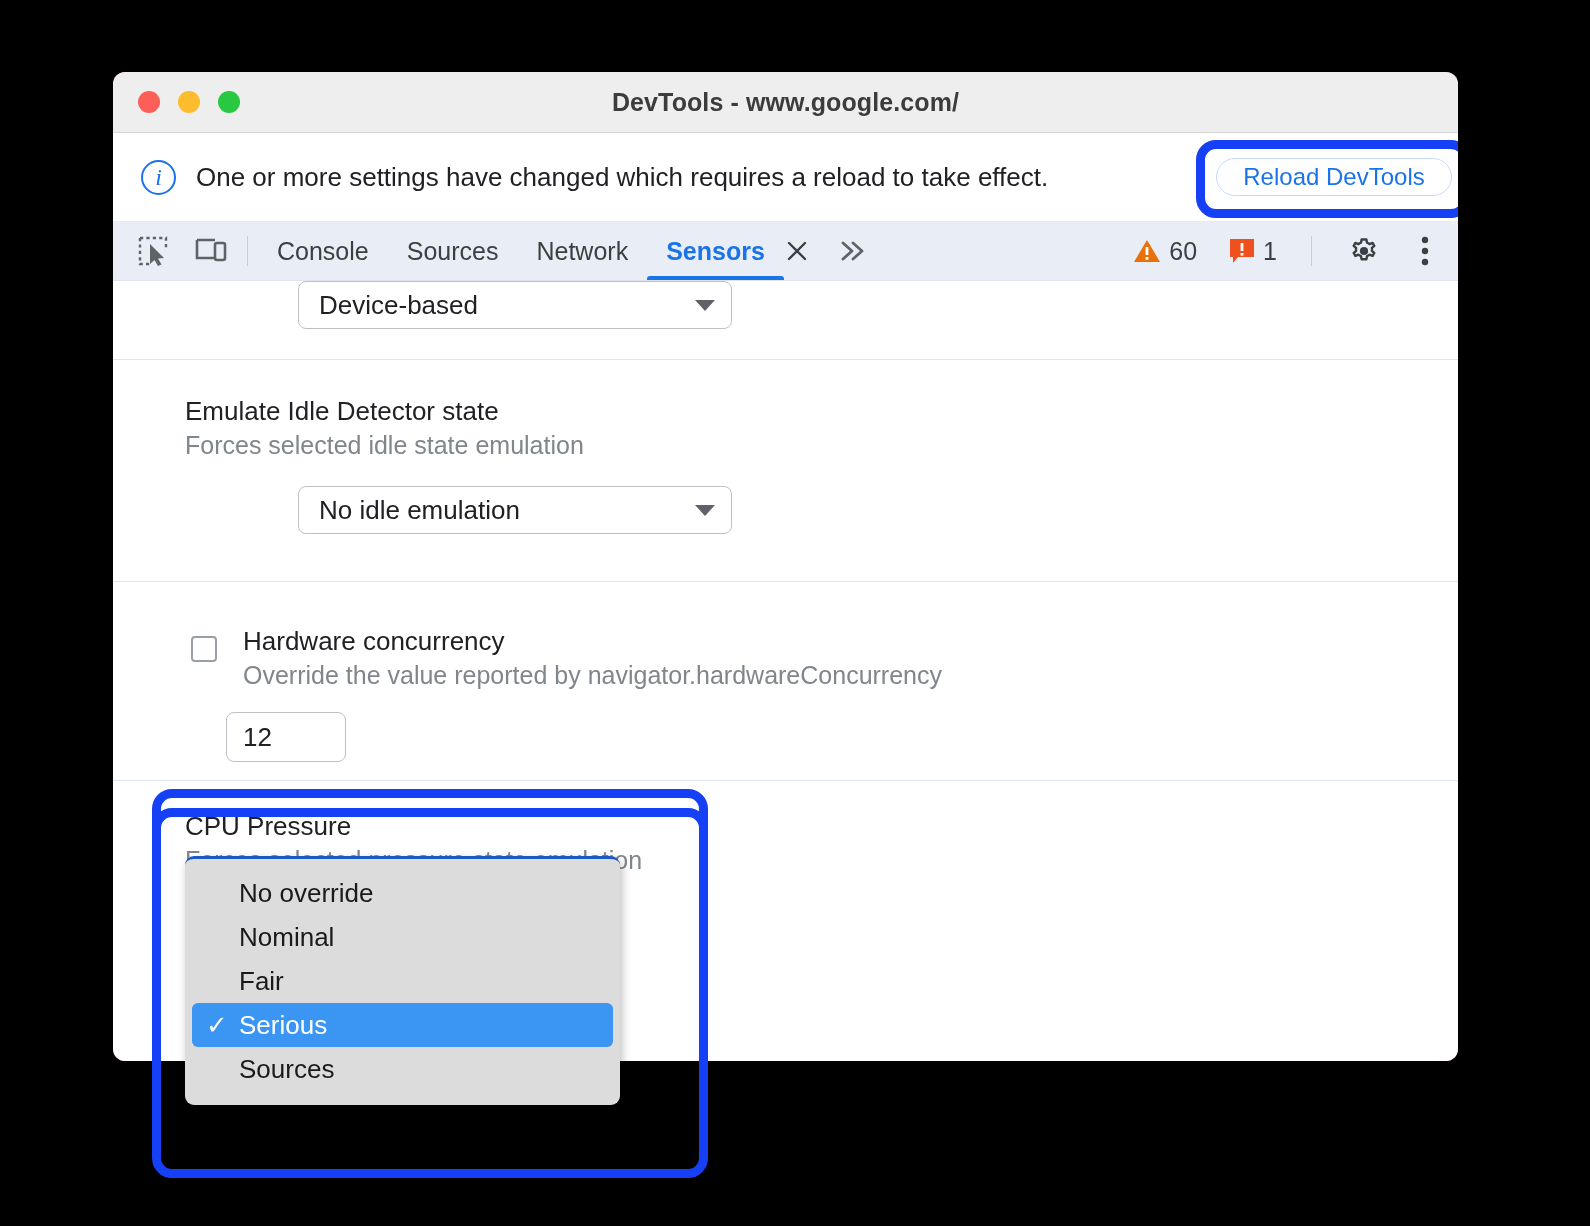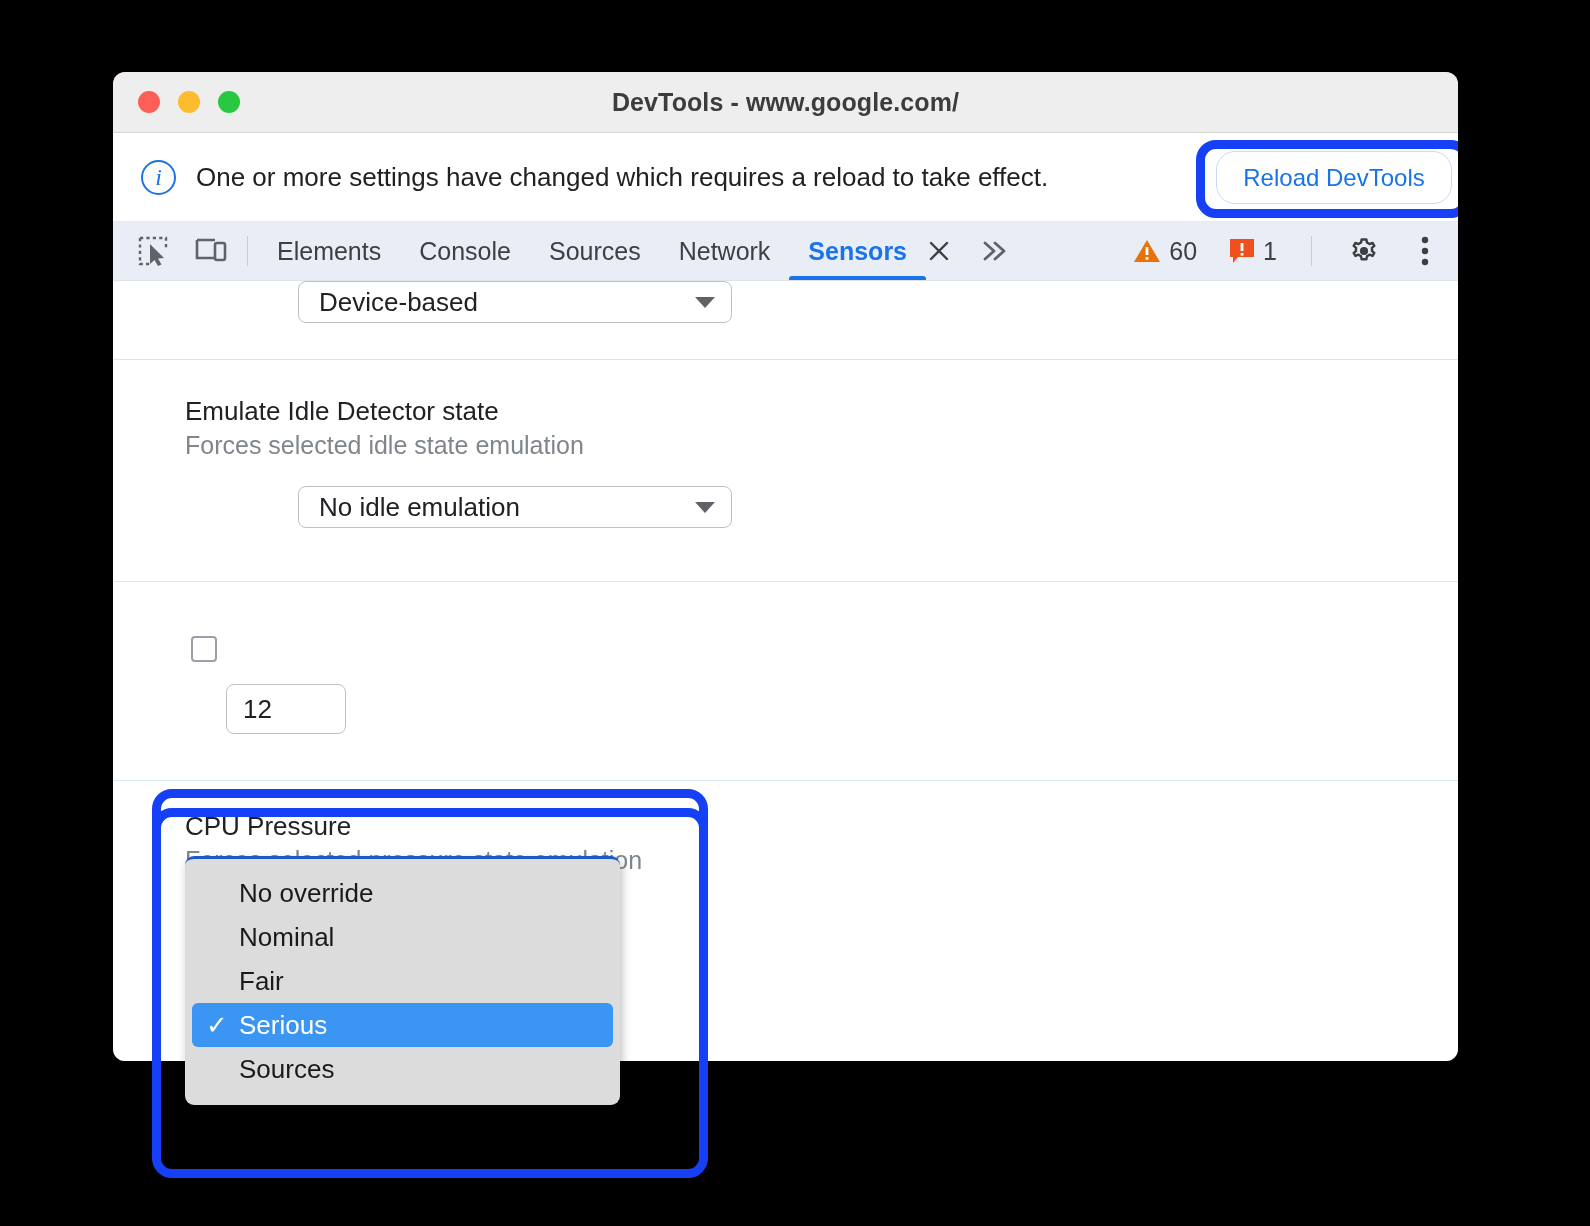--- a/index.html
+++ b/index.html
@@ -101,23 +101,23 @@
     width: 275px;
     height: 78px;
     border: 9px solid #1540f5;
     border-radius: 20px;
     box-sizing: border-box;
     background: #ffffff;
   }
   #reload-button {
     position: absolute;
     left: 1103px;
-    top: 18px;
+    top: 25px;
     width: 236px;
-    height: 53px;
+    height: 38px;
     border: 1.5px solid #c6dafc;
     border-radius: 19px;
     background: #ffffff;
     color: #1a73e8;
     font-size: 24px;
     font-family: "Liberation Sans", sans-serif;
     display: flex;
     align-items: center;
     justify-content: center;
     cursor: pointer;
@@ -238,21 +238,21 @@
     color: #202124;
     padding-top: 6px;
   }
   .sec-sub {
     font-size: 25px;
     color: #80868b;
     margin-top: 4px;
   }
   .select-box {
     width: 434px;
-    height: 42px;
+    height: 48px;
     border: 1.5px solid #bdc1c6;
     border-radius: 8px;
     background: #ffffff;
     display: flex;
     align-items: center;
     padding: 0 16px 0 20px;
     box-sizing: border-box;
     font-size: 26px;
     color: #202124;
     cursor: pointer;
@@ -409,21 +409,20 @@
       <div class="tb-icon-btn">
         <svg width="32" height="28" viewBox="0 0 32 28" aria-hidden="true">
           <path d="M2 3 h18 M2 3 v18 h18" stroke="#5f6368" stroke-width="2.6" fill="none"></path>
           <rect x="20" y="6" width="10" height="17" rx="2" stroke="#5f6368" stroke-width="2.6" fill="none"></rect>
         </svg>
       </div>
     </div>
     <div class="tb-sep"></div>
 
     <div id="tabs">
-      <div class="tab">Elements</div>
       <div class="tab">Console</div>
       <div class="tab">Sources</div>
       <div class="tab">Network</div>
       <div class="tab active">Sensors</div>
     </div>
     <div id="tab-close">
       <svg width="26" height="26" viewBox="0 0 26 26" aria-hidden="true">
         <path d="M5 5 L21 21 M21 5 L5 21" stroke="#3c4043" stroke-width="2.4" stroke-linecap="round" fill="none"></path>
       </svg>
     </div>
@@ -481,20 +480,24 @@
       <div class="sec-sub">Forces selected idle state emulation</div>
       <div class="select-box">
         <span>No idle emulation</span>
         <span class="caret"></span>
       </div>
     </div>
 
     <div class="section" id="sec-hw" style="padding-left:0;">
       <div id="hw-row">
         <div id="hw-checkbox"></div>
+        <div id="hw-texts">
+          <div class="sec-title">Hardware concurrency</div>
+          <div class="sec-sub">Override the value reported by navigator.hardwareConcurrency</div>
+        </div>
       </div>
       <input id="hw-input" type="text" value="12" style="">
     </div>
 
     <div class="section" id="sec-cpu">
       <div id="cpu-highlight"></div>
       <div id="cpu-inner">
         <div id="cpu-title">CPU Pressure</div>
         <div id="cpu-sub">Forces selected pressure state emulation</div>
       </div>

